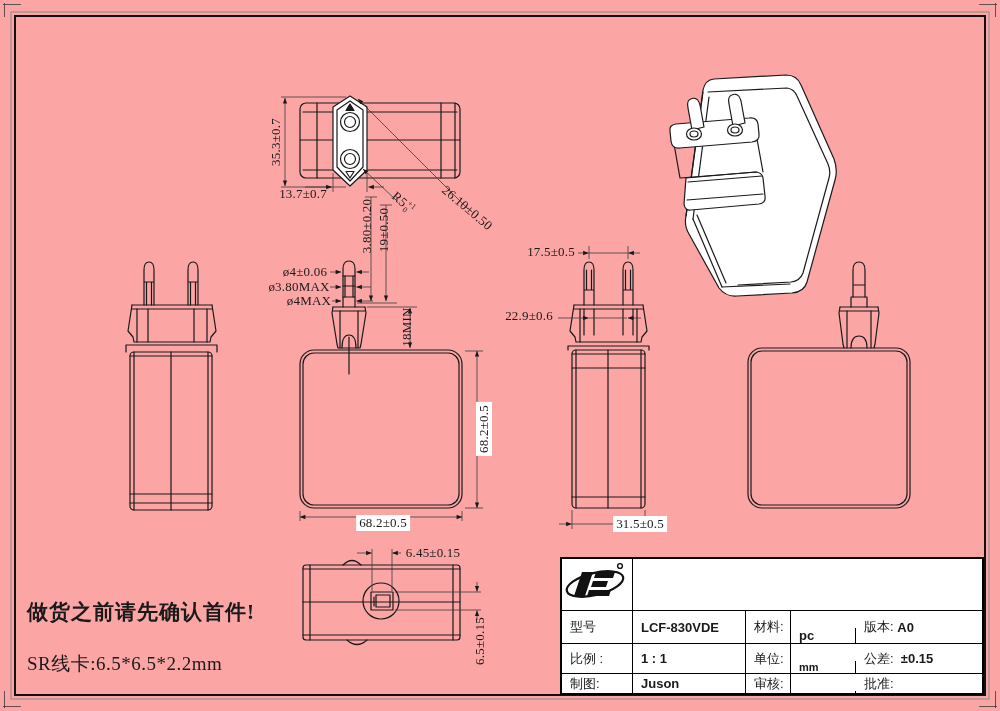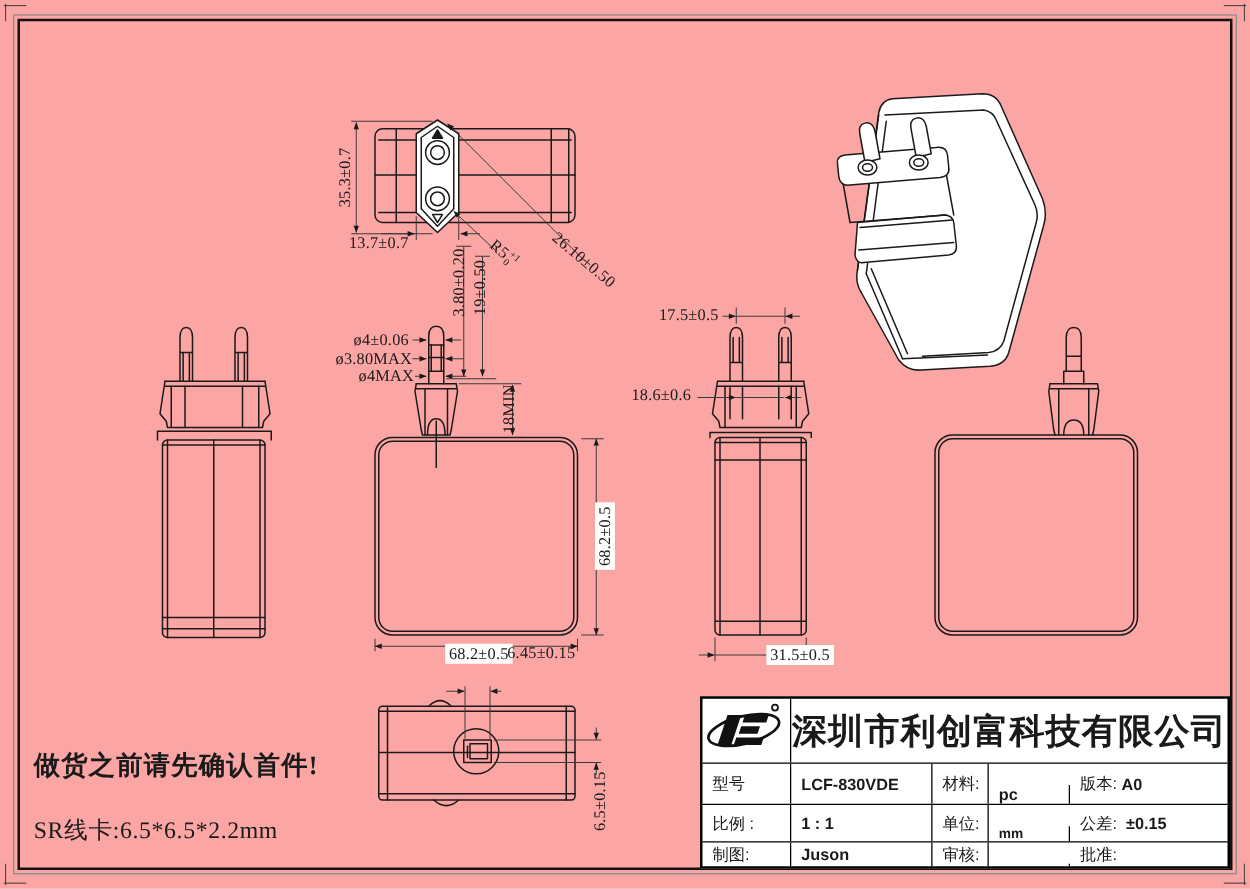--- a/index.html
+++ b/index.html
@@ -209,41 +209,40 @@
 <span class="dim r40" style="left:467px;top:208px">26.10±0.50</span>
 <span class="dim" style="left:305px;top:272px">ø4±0.06</span>
 <span class="dim" style="left:299px;top:287px">ø3.80MAX</span>
 <span class="dim" style="left:309px;top:301px">ø4MAX</span>
 <span class="dim r90" style="left:367px;top:226px">3.80±0.20</span>
 <span class="dim r90" style="left:384px;top:230px">19±0.50</span>
 <span class="dim r90" style="left:407px;top:327px">18MIN</span>
 <span class="dim bg" style="left:383px;top:523px">68.2±0.5</span>
 <span class="dim r90 bg" style="left:484px;top:429px">68.2±0.5</span>
 <span class="dim" style="left:551px;top:252px">17.5±0.5</span>
-<span class="dim" style="left:529px;top:316px">18.6±0.6</span>
+<span class="dim" style="left:529px;top:316px">22.9±0.6</span>
 <span class="dim bg" style="left:640px;top:524px">31.5±0.5</span>
-<span class="dim" style="left:433px;top:522px">6.45±0.15</span>
+<span class="dim" style="left:433px;top:553px">6.45±0.15</span>
 <span class="dim r90" style="left:480px;top:641px">6.5±0.15</span>
 
 <div class="note1">做货之前请先确认首件!</div>
 <div class="note2">SR线卡:6.5*6.5*2.2mm</div>
 
 <div class="tb">
   <div class="tb-header">
     <div class="tb-logo">
       <svg width="66" height="48" viewBox="0 0 66 48">
         <ellipse cx="33" cy="25" rx="29" ry="11" fill="none" stroke="#111" stroke-width="2.2" transform="rotate(-14 33 25)"></ellipse>
         <path d="M20,13 L31,13 L23,37 L12,37 Z" fill="#111"></path>
         <path d="M34,13 L53,13 L51,19 L32,19 Z" fill="#111"></path>
         <path d="M31,22 L46,22 L44,28 L29,28 Z" fill="#111"></path>
         <path d="M27,31 L49,31 L47,37 L25,37 Z" fill="#111"></path>
         <circle cx="58" cy="7" r="2.4" fill="none" stroke="#111" stroke-width="1.4"></circle>
       </svg>
     </div>
-    <div class="tb-company">深圳市利创富科技有限公司</div>
   </div>
   <div class="tb-row">
     <div class="tb-cell c1">型号</div>
     <div class="tb-cell c2 val">LCF-830VDE</div>
     <div class="tb-cell c3">材料:</div>
     <div class="tb-cell c4 val">pc</div>
     <div class="tb-cell c5"><span>版本:</span>&nbsp;<span class="val">A0</span></div>
   </div>
   <div class="tb-row">
     <div class="tb-cell c1">比例 :</div>

